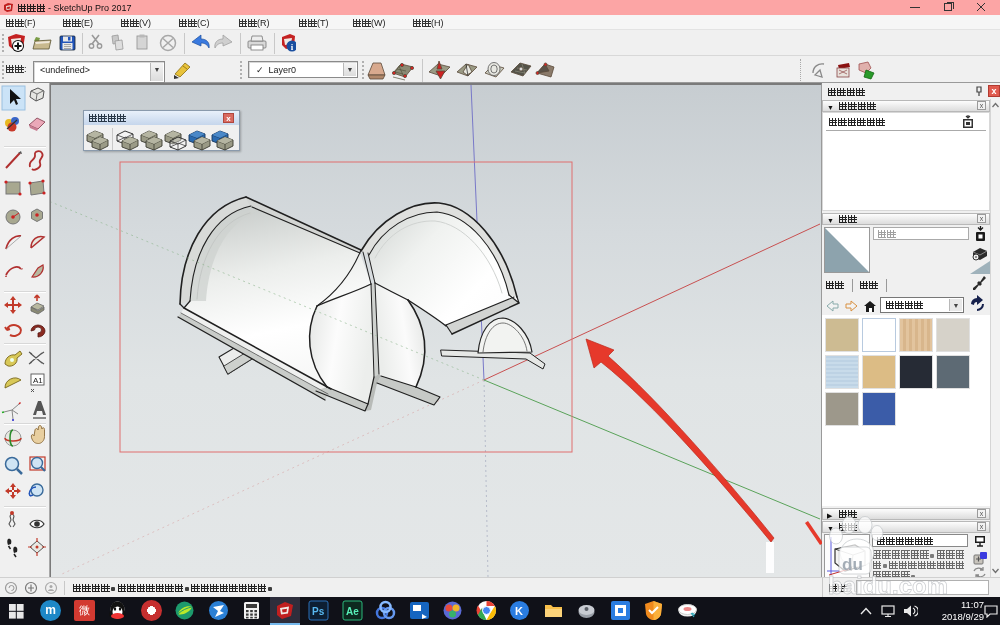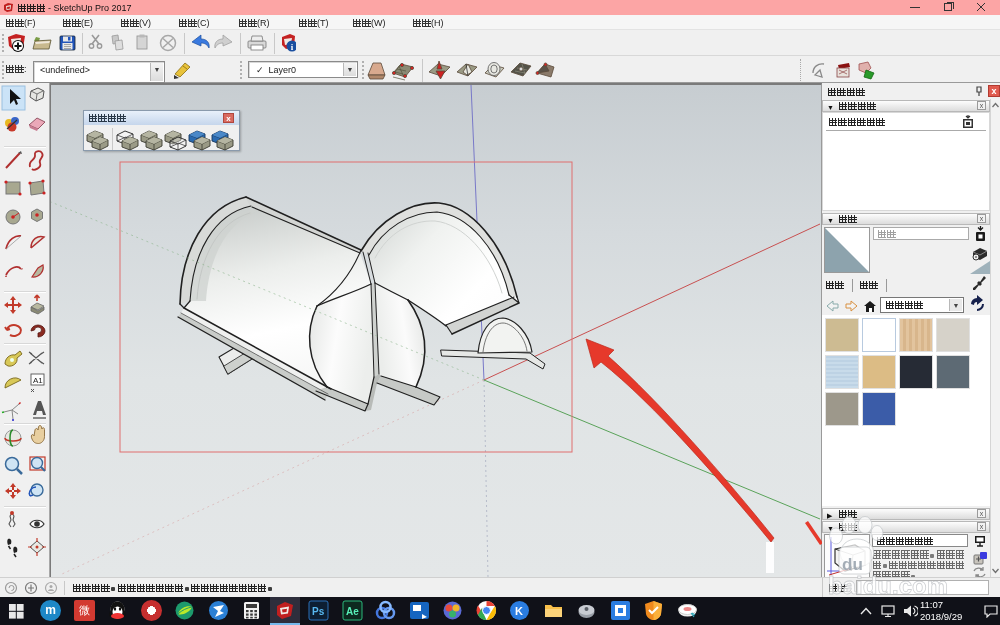--- a/index.html
+++ b/index.html
@@ -676,21 +676,21 @@
       <path d="M1,7 L6,1.5 L11,7" fill="none" stroke="#e8e8e8" stroke-width="1.4"></path>
     </svg>
   <svg class="abs" style="left:880px;top:8px" width="16" height="13">
       <rect x="2" y="1" width="12" height="8" fill="none" stroke="#e8e8e8" stroke-width="1.2"></rect>
       <path d="M5,11.5 h6 M8,9 v2.5" stroke="#e8e8e8" stroke-width="1.2"></path>
     </svg>
   <svg class="abs" style="left:903px;top:7px" width="15" height="14">
       <path d="M1,5 L4,5 L8,1.5 L8,12.5 L4,9 L1,9 Z" fill="#e8e8e8"></path>
       <path d="M10,4 a4,3.5 0 0 1 0,6 M11.5,2 a6.5,5.5 0 0 1 0,10" stroke="#e8e8e8" stroke-width="1.2" fill="none"></path>
     </svg>
-  <div class="abs" style="left:920px;top:2px;width:64px;height:24px;color:#fff;font-size:9.5px;text-align:left;line-height:12px">11:07<br>2018/9/29</div>
+  <div class="abs" style="left:920px;top:2px;width:64px;height:24px;color:#fff;font-size:9.5px;text-align:right;line-height:12px">11:07<br>2018/9/29</div>
   <svg class="abs" style="left:984px;top:8px" width="14" height="13">
       <path d="M1,1 L13,1 L13,9 L6,9 L3,12 L3,9 L1,9 Z" fill="none" stroke="#e8e8e8" stroke-width="1.2"></path>
     </svg>
 </div>
 
 <div class="abs" id="wm" style="left:0;top:0;width:1000px;height:625px;pointer-events:none">
   <svg class="abs" style="left:810px;top:500px" width="190px" height="110px" viewBox="0 0 190 110">
     <g fill="#ffffff" fill-opacity="0.72" stroke="#b8bcc0" stroke-opacity="0.6" stroke-width="1">
       <ellipse cx="26" cy="36" rx="6.5" ry="8"></ellipse>
       <ellipse cx="39" cy="25" rx="7" ry="8.5"></ellipse>

